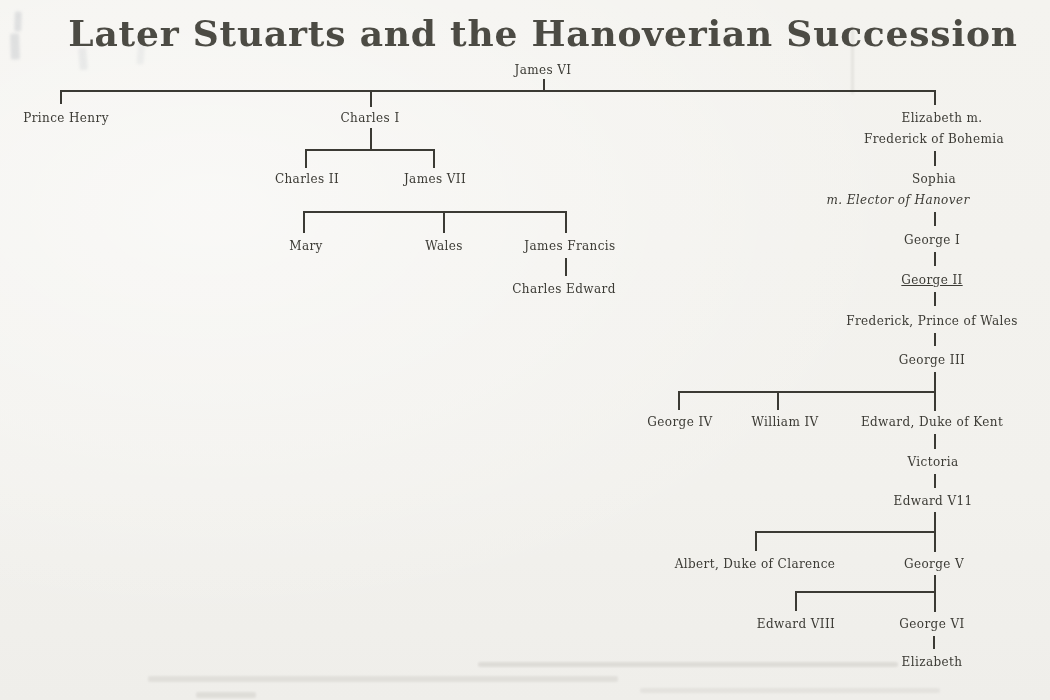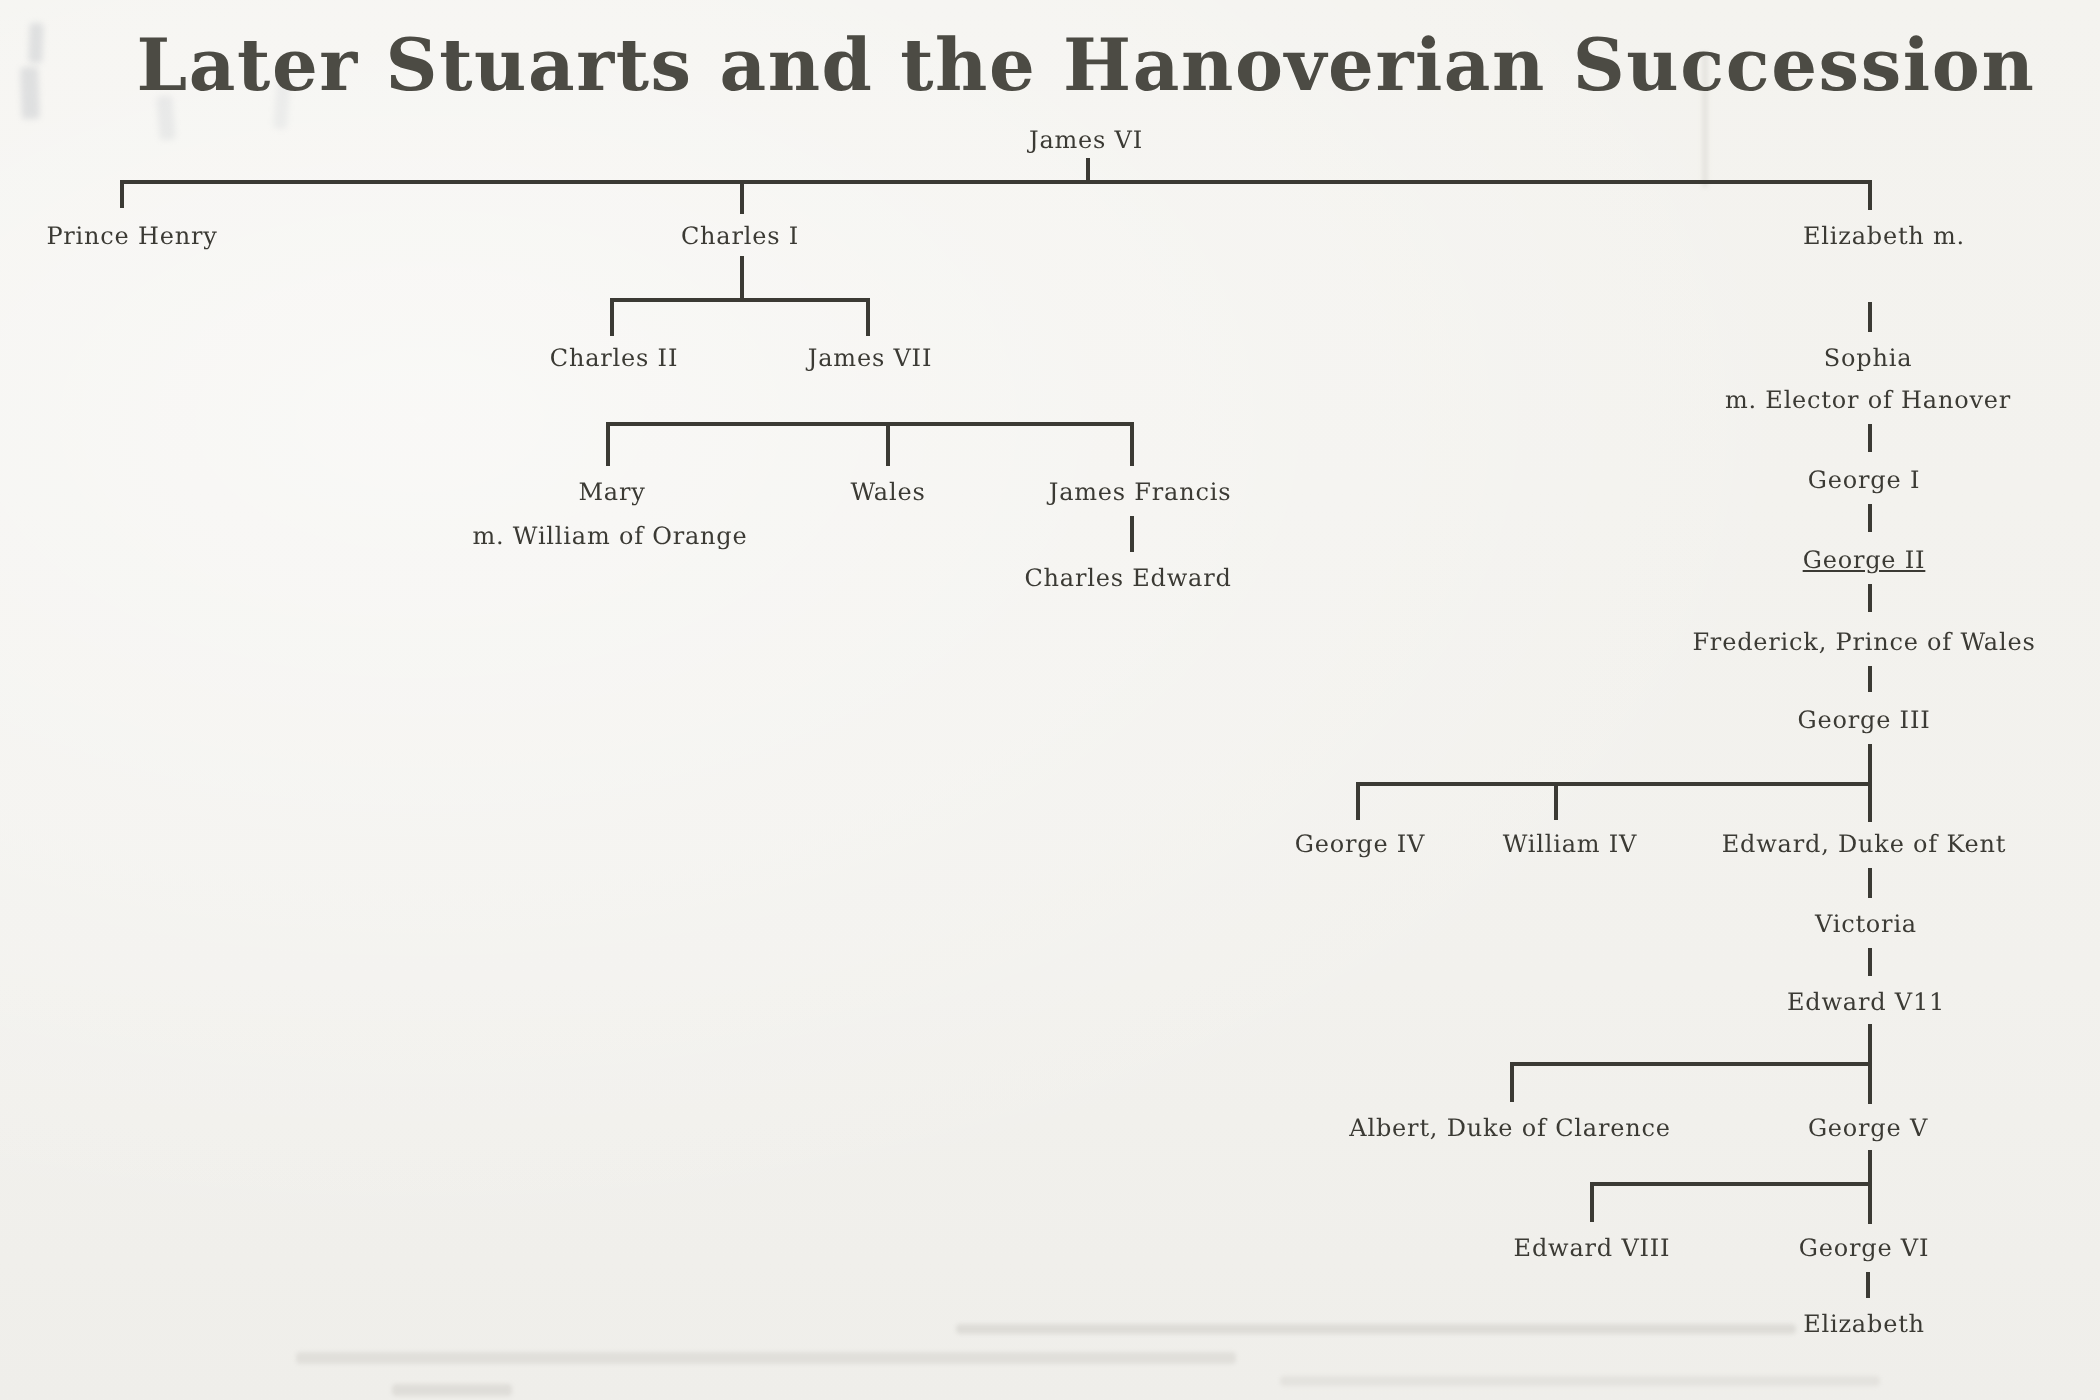--- a/index.html
+++ b/index.html
@@ -54,42 +54,42 @@
   <div class="hline" style="left:60px;top:90px;width:876px;"></div>
 
   <div class="vline" style="left:60px;top:90px;height:14px;"></div>
   <div class="lbl" style="left:66px;top:109px;">Prince Henry</div>
 
   <div class="vline" style="left:370px;top:90px;height:17px;"></div>
   <div class="lbl" style="left:370px;top:109px;">Charles I</div>
 
   <div class="vline" style="left:934px;top:90px;height:15px;"></div>
   <div class="lbl" style="left:942px;top:109px;">Elizabeth m.</div>
+  <div class="lbl" style="left:934px;top:130px;">Frederick of Bohemia</div>
 
   <div class="vline" style="left:370px;top:128px;height:21px;"></div>
   <div class="hline" style="left:305px;top:149px;width:130px;"></div>
   <div class="vline" style="left:305px;top:149px;height:19px;"></div>
   <div class="vline" style="left:433px;top:149px;height:19px;"></div>
   <div class="lbl" style="left:307px;top:170px;">Charles II</div>
   <div class="lbl" style="left:435px;top:170px;">James VII</div>
 
   <div class="hline" style="left:303px;top:211px;width:264px;"></div>
   <div class="vline" style="left:303px;top:211px;height:22px;"></div>
   <div class="vline" style="left:443px;top:211px;height:22px;"></div>
   <div class="vline" style="left:565px;top:211px;height:22px;"></div>
   <div class="lbl" style="left:306px;top:237px;">Mary</div>
-  <div class="lbl" style="left:305px;top:259px;">m. William of Orange</div>
   <div class="lbl" style="left:444px;top:237px;">Wales</div>
   <div class="lbl" style="left:570px;top:237px;">James Francis</div>
   <div class="vline" style="left:565px;top:258px;height:18px;"></div>
   <div class="lbl" style="left:564px;top:280px;">Charles Edward</div>
 
   <div class="vline" style="left:934px;top:151px;height:15px;"></div>
   <div class="lbl" style="left:934px;top:170px;">Sophia</div>
-  <div class="lbl" style="left:934px;top:191px;">m. Elector of Hanover</div>
+  <div class="lbl" style="left:898px;top:191px;font-style:italic;">m. Elector of Hanover</div>
 
   <div class="vline" style="left:934px;top:212px;height:14px;"></div>
   <div class="lbl" style="left:932px;top:231px;">George I</div>
 
   <div class="vline" style="left:934px;top:252px;height:14px;"></div>
   <div class="lbl" style="left:932px;top:271px;text-decoration:underline;">George II</div>
 
   <div class="vline" style="left:934px;top:292px;height:14px;"></div>
   <div class="lbl" style="left:932px;top:312px;">Frederick, Prince of Wales</div>
 

